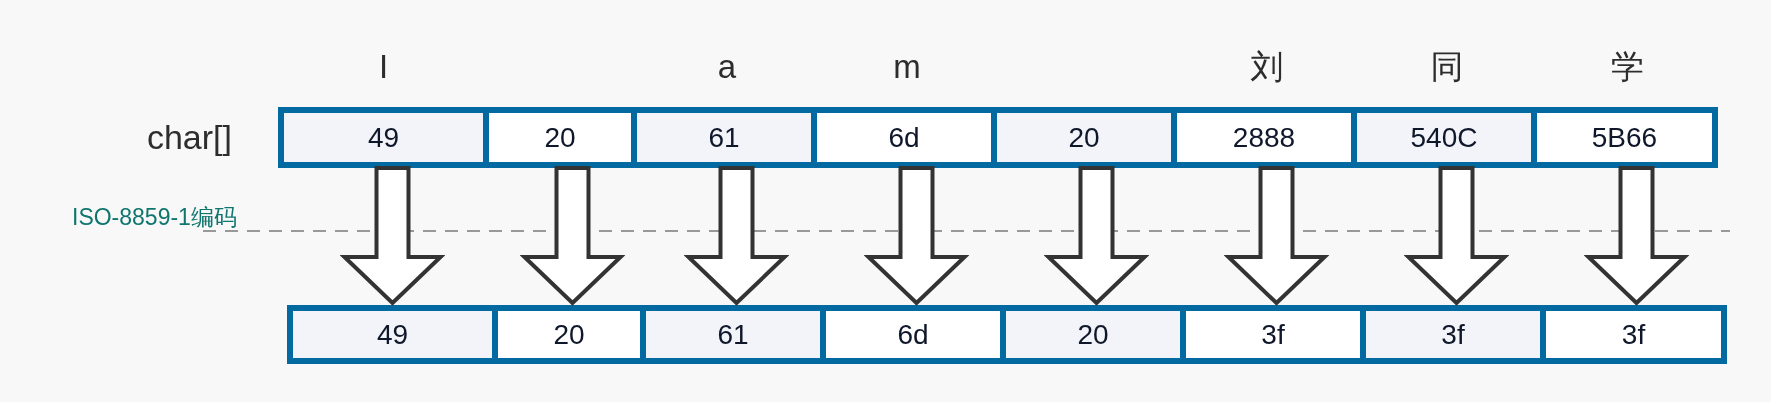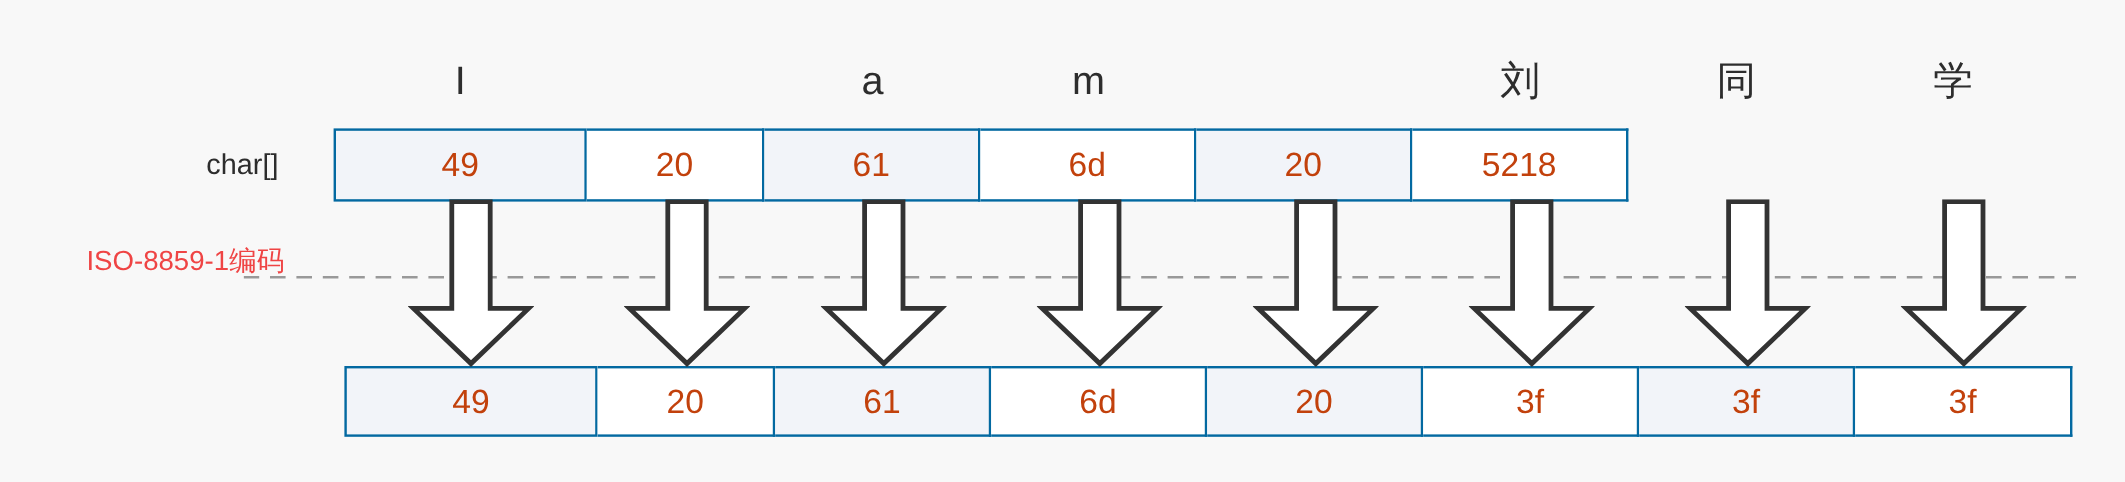--- a/index.html
+++ b/index.html
@@ -36,56 +36,56 @@
   .cells {
     position: absolute;
     display: flex;
     height: 61px;
     box-sizing: border-box;
   }
   .char-cells { left: 278px; top: 107px; width: 1441px; }
   .byte-cells { left: 287px; top: 305px; width: 1441px; height: 59px; }
   .cell {
     box-sizing: border-box;
-    border: 2px solid #0369a1;
+    border: 6px solid #0369a1;
     background: #ffffff;
     text-align: center;
     font-size: 28px;
-    color: #c2410c;
+    color: #0f172a;
     display: flex;
     align-items: center;
     justify-content: center;
   }
   .cell + .cell { border-left: none; text-align: center; }
   .cell.shaded { background: #f2f4f9; }
 
   
   .w0 { width: 211px; } .w1 { width: 148px; }
   .w2, .w3, .w4, .w5, .w6 { width: 180px; }
   .w7 { width: 181px; }
 
   
   .row-label {
     position: absolute;
     left: 42px;
     width: 190px;
     text-align: right;
-    font-size: 24px;
+    font-size: 34px;
     color: #2d2d2d;
   }
   .char-row-label { top: 107px; line-height: 61px; }
   .byte-row-label { top: 305px; line-height: 59px; }
 
   
   .encoding-label {
     position: absolute;
     left: 72px;
     top: 202px;
     font-size: 23px;
-    color: #ef4444;
+    color: #0f766e;
     white-space: nowrap;
     z-index: 2;
   }
   .dashed-line {
     position: absolute;
     left: 203px;
     top: 229px;
     z-index: 1;
   }
 
@@ -118,21 +118,23 @@
     <div class="letter w7">学</div>
   </div>
 
   <div class="row-label char-row-label">char[]</div>
   <div class="cells char-cells">
     <div class="cell shaded w0">49</div>
     <div class="cell w1">20</div>
     <div class="cell shaded w2">61</div>
     <div class="cell w3">6d</div>
     <div class="cell shaded w4">20</div>
-    <div class="cell w5">5218</div>
+    <div class="cell w5">2888</div>
+    <div class="cell shaded w6">540C</div>
+    <div class="cell w7">5B66</div>
   </div>
 
   <div class="encoding-label">ISO-8859-1编码</div>
   <svg class="dashed-line" width="1527" height="4">
     <line x1="0" y1="2" x2="1527" y2="2" stroke="#999999" stroke-width="2" stroke-dasharray="13 9"></line>
   </svg>
 
   <svg class="arrow a0" viewBox="0 0 105 141">
     <polygon points="36.5,2 68.5,2 68.5,91 100.5,91 52.5,137 4.5,91 36.5,91" fill="#ffffff" stroke="#333333" stroke-width="4"></polygon>
   </svg>

